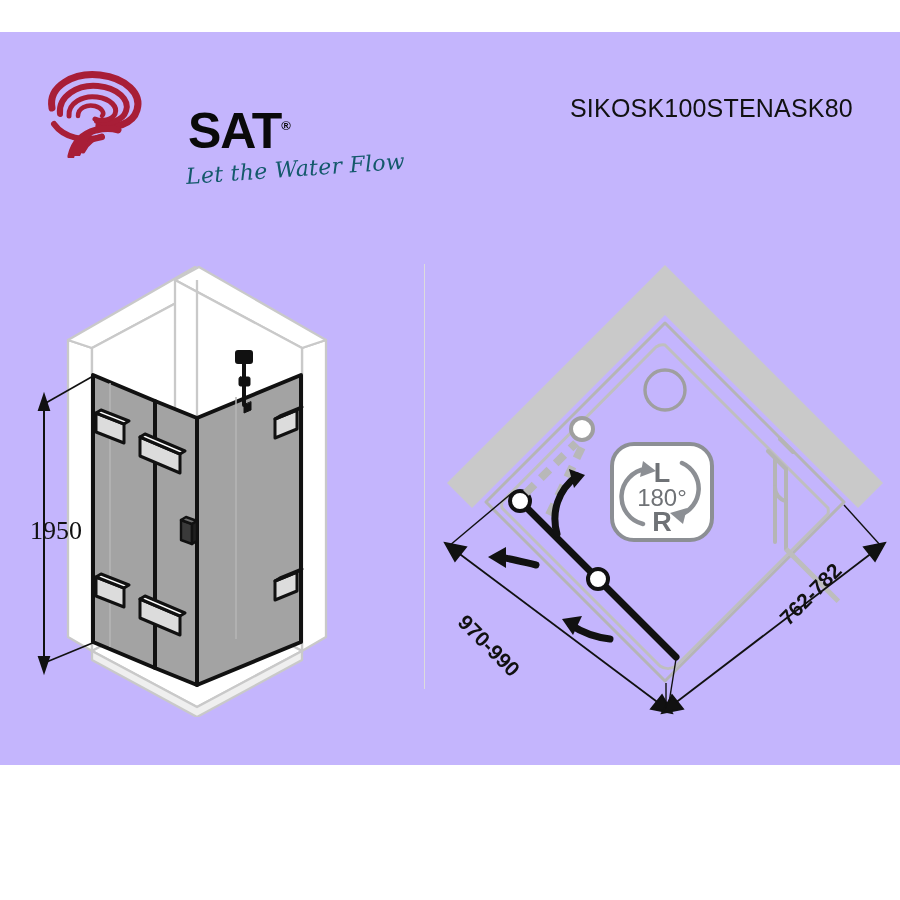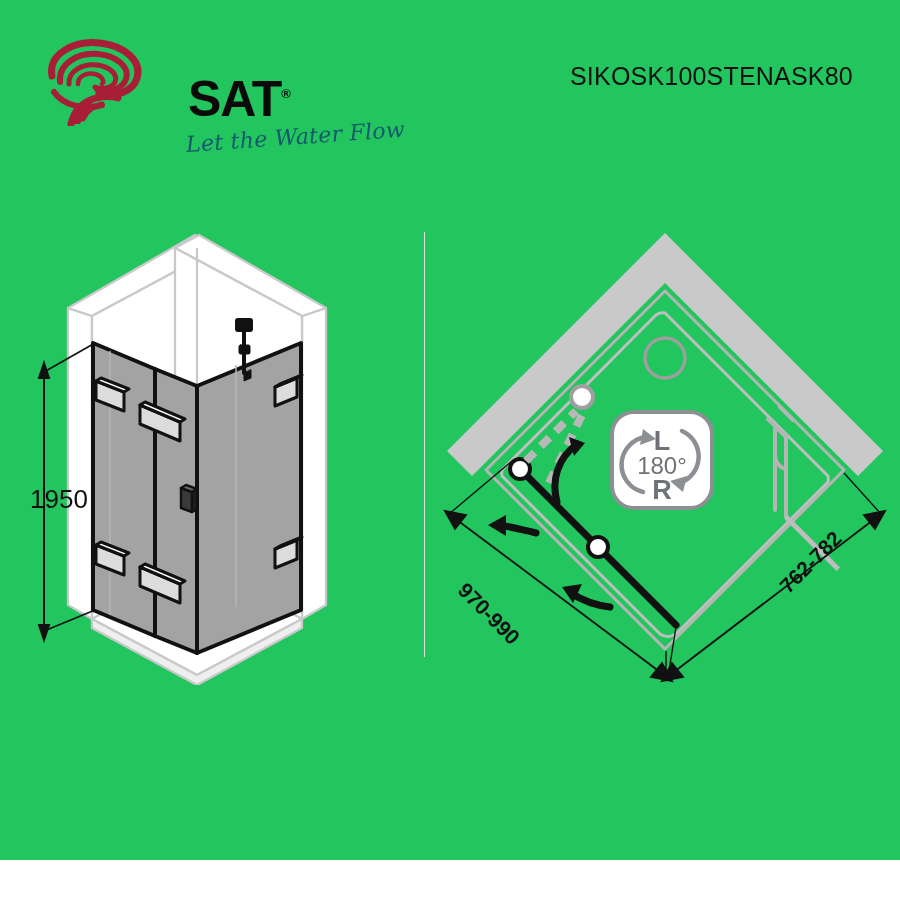--- a/index.html
+++ b/index.html
@@ -1,34 +1,34 @@
 <!DOCTYPE html>
 <html><head>
 <meta charset="utf-8">
 <style>
   html,body{margin:0;padding:0;background:#ffffff;}
   body{width:900px;height:900px;font-family:"Liberation Sans",sans-serif;overflow:hidden;position:relative;}
-  #root{position:relative;width:900px;height:860px;background:#22c55e;}
+  #root{position:relative;width:900px;height:733px;background:#c4b5fd;margin-top:32px;}
 
   
   .header{position:absolute;left:0;top:0;width:900px;height:170px;}
   .logo-wrap{position:absolute;left:38px;top:36px;width:330px;height:110px;}
   .logo-mark{position:absolute;left:0;top:0;width:115px;height:90px;}
   .logo-sat{position:absolute;left:150px;top:38px;font-size:50px;font-weight:bold;letter-spacing:-1px;color:#0a0a0a;line-height:1;}
   .logo-reg{font-size:13px;vertical-align:super;font-weight:bold;}
   .logo-tag{position:absolute;left:148px;top:96px;font-family:"DejaVu Serif",serif;font-style:italic;font-size:22px;color:#14596b;letter-spacing:.3px;transform:rotate(-4deg);transform-origin:left center;white-space:nowrap;}
   .sku{position:absolute;left:570px;top:62px;font-size:25px;font-weight:normal;color:#111;letter-spacing:.2px;white-space:nowrap;}
 
   
   .divider{position:absolute;left:424px;top:232px;width:1px;height:425px;background:#dcdcdc;}
   .panel-left{position:absolute;left:0px;top:215px;width:420px;height:470px;}
   .panel-right{position:absolute;left:430px;top:215px;width:470px;height:480px;}
 
   .dimlabel{position:absolute;font-size:23px;font-weight:normal;color:#111;white-space:nowrap;font-family:"Liberation Sans",sans-serif;}
-  .dim1950{left:30px;top:484px;font-size:26px;}
+  .dim1950{left:30px;top:484px;font-size:26px;font-family:Liberation Serif, serif;}
   .dim970{left:470px;top:578px;transform:rotate(45deg);transform-origin:left top;font-size:21px;font-weight:bold;}
   .dim762{left:775px;top:581px;transform:rotate(-45deg);transform-origin:left top;font-size:21px;font-weight:bold;}
   svg{display:block;}
 </style>
 </head>
 <body>
 
 <div id="root">
 
   <div class="header">

